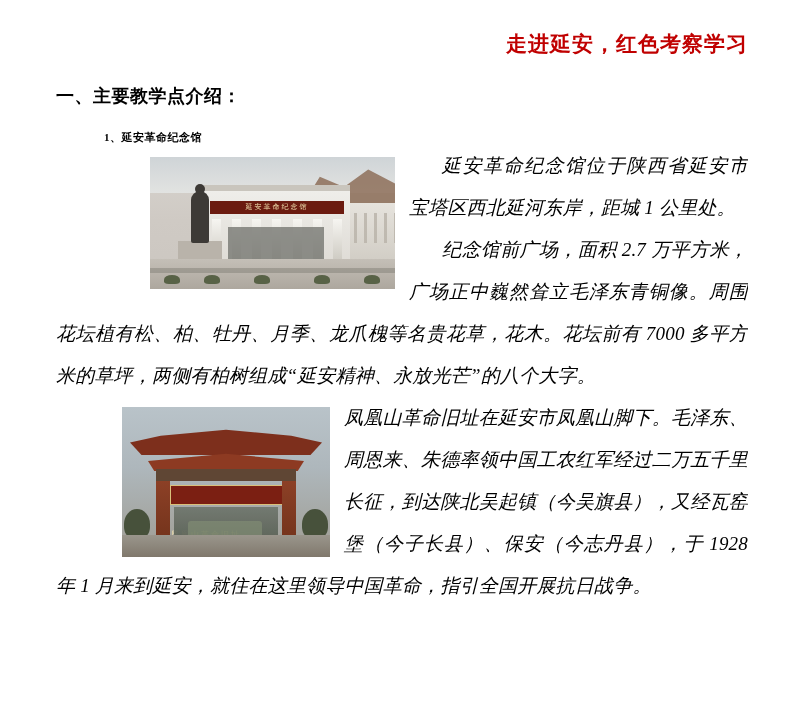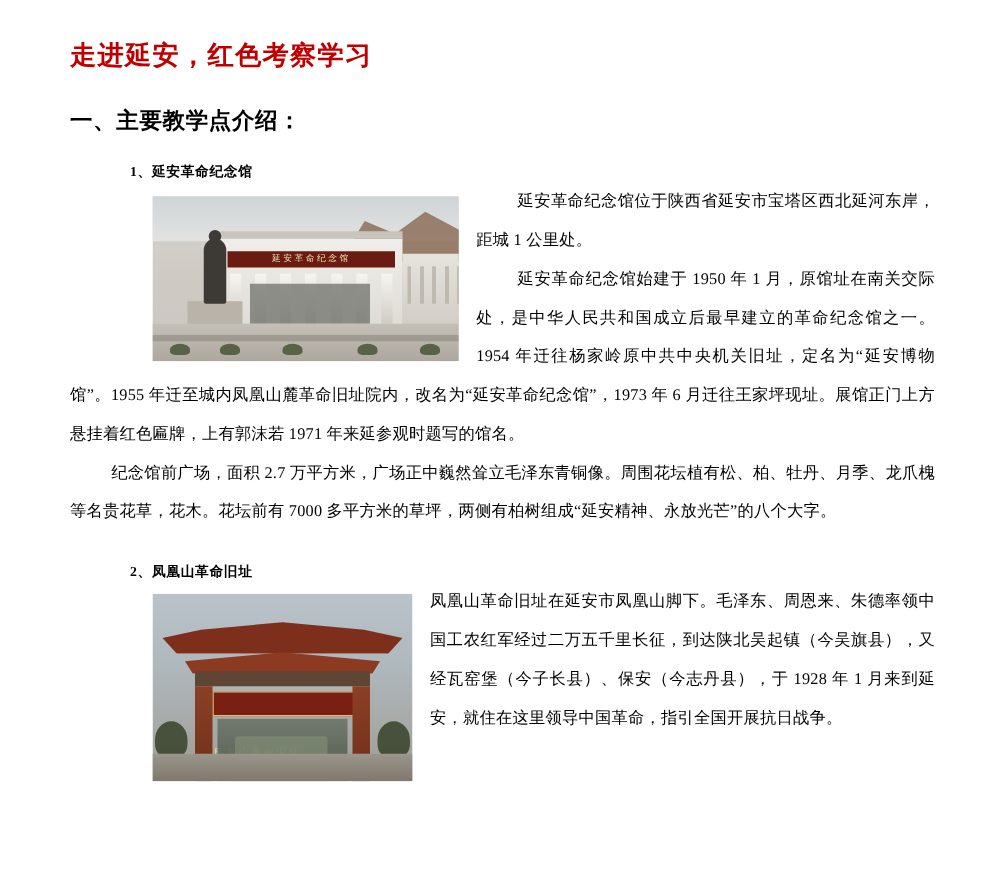--- a/index.html
+++ b/index.html
@@ -16,21 +16,21 @@
     position: relative;
   }
   .page {
     width: 800px;
     height: 713px;
     box-sizing: border-box;
     padding: 0 52px 0 56px;
     position: relative;
   }
   .doc-title {
-    text-align: left;
+    text-align: right;
     color: #c00000;
     font-weight: bold;
     font-size: 21px;
     letter-spacing: 1px;
     margin: 30px 0 0 0;
     font-family: "Liberation Serif", "DejaVu Serif", serif;
   }
   .heading-1 {
     font-weight: bold;
     font-size: 18px;
@@ -44,21 +44,21 @@
     letter-spacing: 0.5px;
   }
   .heading-2.second {
     margin-top: 26px;
   }
   
   .img-block {
     width: 245px;
     height: 132px;
     float: left;
-    margin: 12px 14px 4px 66px;
+    margin: 12px 14px 4px 94px;
     position: relative;
     overflow: hidden;
     border: 0;
   }
   .img-block.second {
     width: 208px;
     height: 150px;
     margin: 10px 14px 4px 66px;
   }
   
@@ -196,26 +196,27 @@
   }
   .gate .tree {
     position: absolute; bottom: 18px; width: 26px; height: 30px;
     background: #3f4a32; border-radius: 50% 50% 40% 40%;
     opacity: .92;
   }
   .gate .tree.l { left: 2px; }
   .gate .tree.r { right: 2px; }
   
   p.body {
-    font-size: 13px;
-    line-height: 31px;
+    font-size: 19px;
+    line-height: 42px;
     margin: 0;
     text-align: justify;
     text-justify: inter-ideograph;
     letter-spacing: 0.2px;
+    font-style: italic;
   }
   p.indent {
     text-indent: 33px;
   }
   .flow {
     overflow: hidden;
   }
   .block-2 {
     overflow: hidden;
   }
@@ -259,27 +260,25 @@
           <div class="shrub" style="left:14px"></div>
           <div class="shrub" style="left:54px"></div>
           <div class="shrub" style="left:104px"></div>
           <div class="shrub" style="left:164px"></div>
           <div class="shrub" style="left:214px"></div>
         </div>
       </div>
     </div>
 
     <p class="body indent">延安革命纪念馆位于陕西省延安市宝塔区西北延河东岸，距城 1 公里处。</p>
-    <p class="body indent">延安革命纪念馆始建于 1950 年 1 月，原馆址在南关交际处，是中华人民共和国成立后最早建立的革命纪念馆之一。1954 年迁往杨家岭原中共中央机关旧址，定名为“延安博物馆”。1955 年迁至城内凤凰山麓革命旧址院内，改名为“延安革命纪念馆”，1973 年 6 月迁往王家坪现址。展馆正门上方悬挂着红色匾牌，上有郭沫若 1971 年来延参观时题写的馆名。</p>
     <p class="body indent">纪念馆前广场，面积 2.7 万平方米，广场正中巍然耸立毛泽东青铜像。周围花坛植有松、柏、牡丹、月季、龙爪槐等名贵花草，花木。花坛前有 7000 多平方米的草坪，两侧有柏树组成“延安精神、永放光芒”的八个大字。</p>
   </div>
 
   <div class="clear"></div>
 
-  <h3 class="heading-2 second">2、凤凰山革命旧址</h3>
 
   <div class="block-2">
     <div class="img-block second">
       <div class="gate">
         <div class="roof"></div>
         <div class="roof2"></div>
         <div class="beam"></div>
         <div class="plaque">
           <span>凤凰山革命旧址</span>
         </div>

